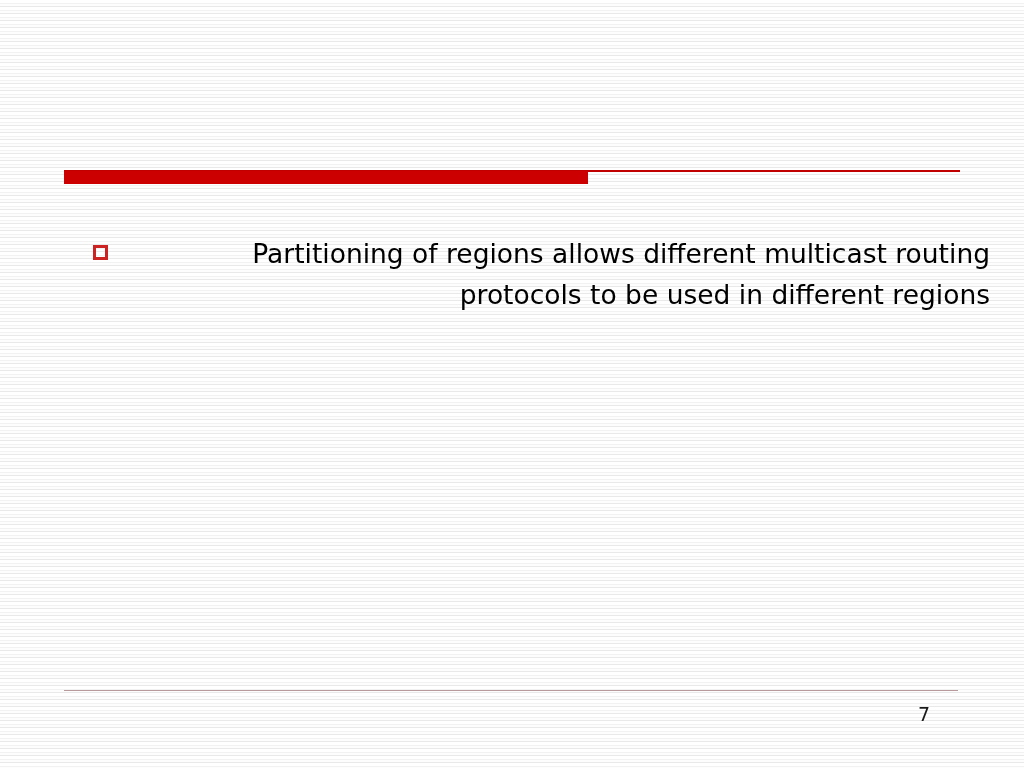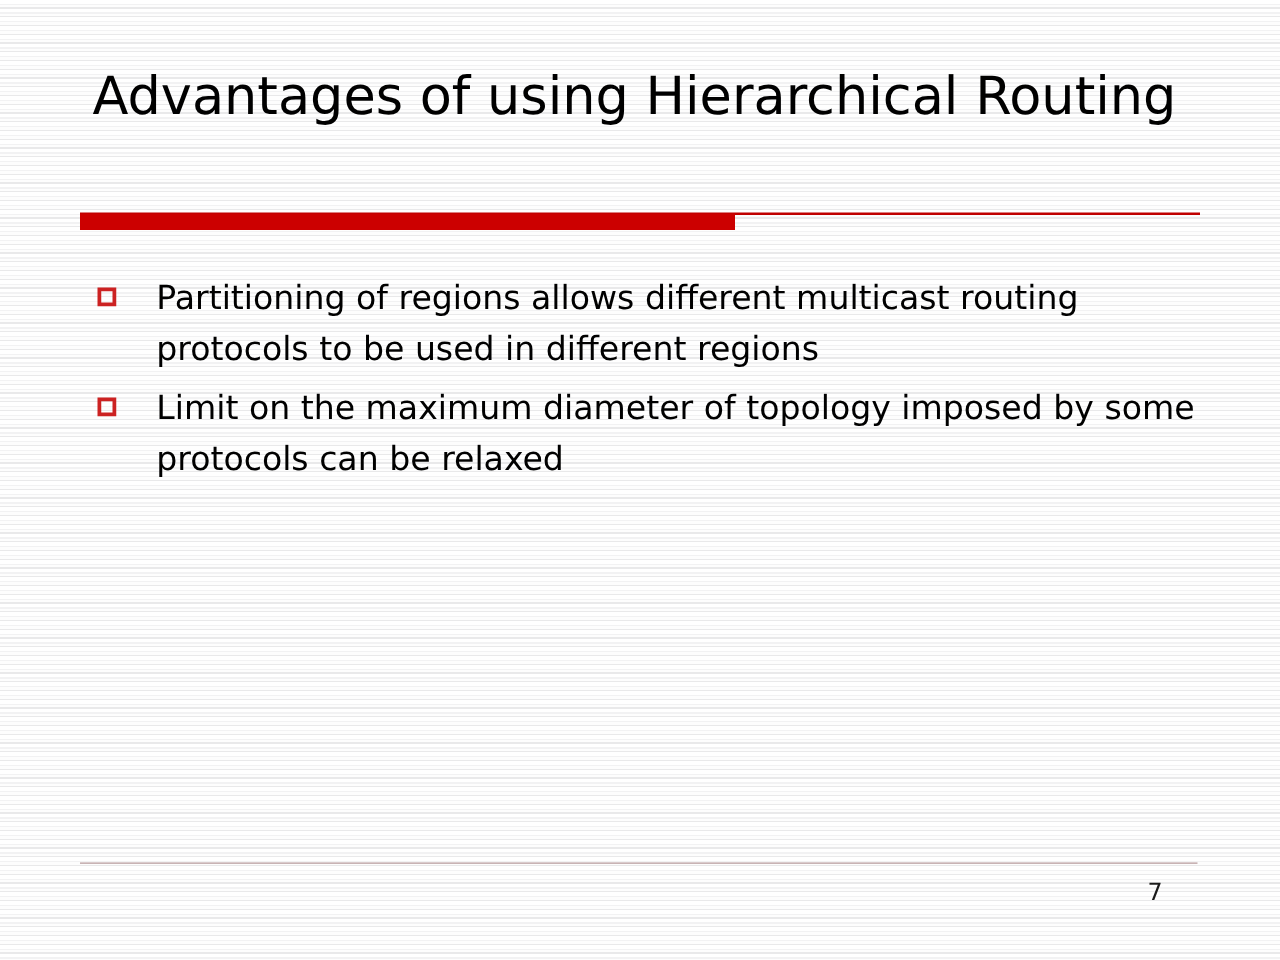--- a/index.html
+++ b/index.html
@@ -78,23 +78,24 @@
     height: 13px;
     background-color: #cc0000;
   }
 
   
   .body-list {
     position: absolute;
     left: 74px;
     top: 218px;
     width: 900px;
-    margin: 1px;
+    margin: 16px;
     padding: 0;
     list-style: none;
+    text-align: right;
   }
   .bullet-item {
     position: relative;
     padding-left: 50px;
     margin: 0 0 7px 0;
     font-family: "DejaVu Sans", sans-serif;
     font-size: 26.5px;
     line-height: 40.5px;
     color: #000000;
   }
@@ -131,36 +132,29 @@
     font-size: 19px;
     line-height: 24px;
     color: #1a1a1a;
   }
 </style>
 </head>
 <body>
 
 <div class="slide">
 
-  <div class="title-block">
-    <h1 class="slide-title">Advantages of using Hierarchical Routing</h1>
-  </div>
 
   <div class="divider-wrap">
     <div class="divider-thin"></div>
     <div class="divider-thick"></div>
   </div>
 
   <ul class="body-list">
     <li class="bullet-item">
       <span class="bullet-marker"></span>
       <span class="bullet-text">Partitioning of regions allows different multicast routing protocols to be used in different regions</span>
     </li>
-    <li class="bullet-item">
-      <span class="bullet-marker"></span>
-      <span class="bullet-text">Limit on the maximum diameter of topology imposed by some protocols can be relaxed</span>
-    </li>
   </ul>
 
   <div class="footer-rule"></div>
   <div class="page-number">7</div>
 
 </div>
 
 </body></html>

